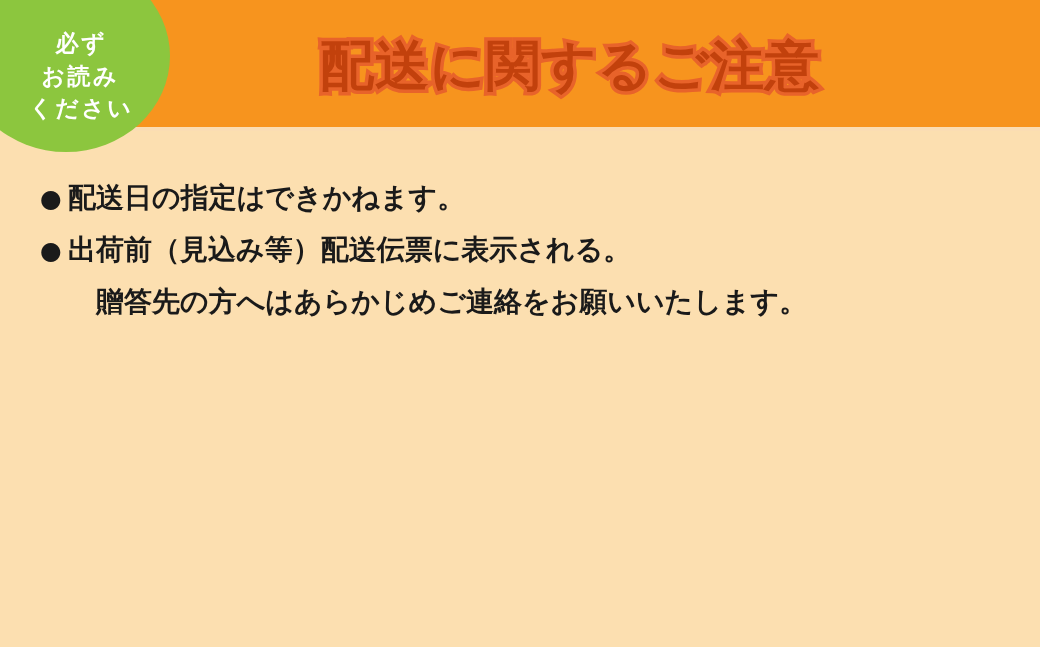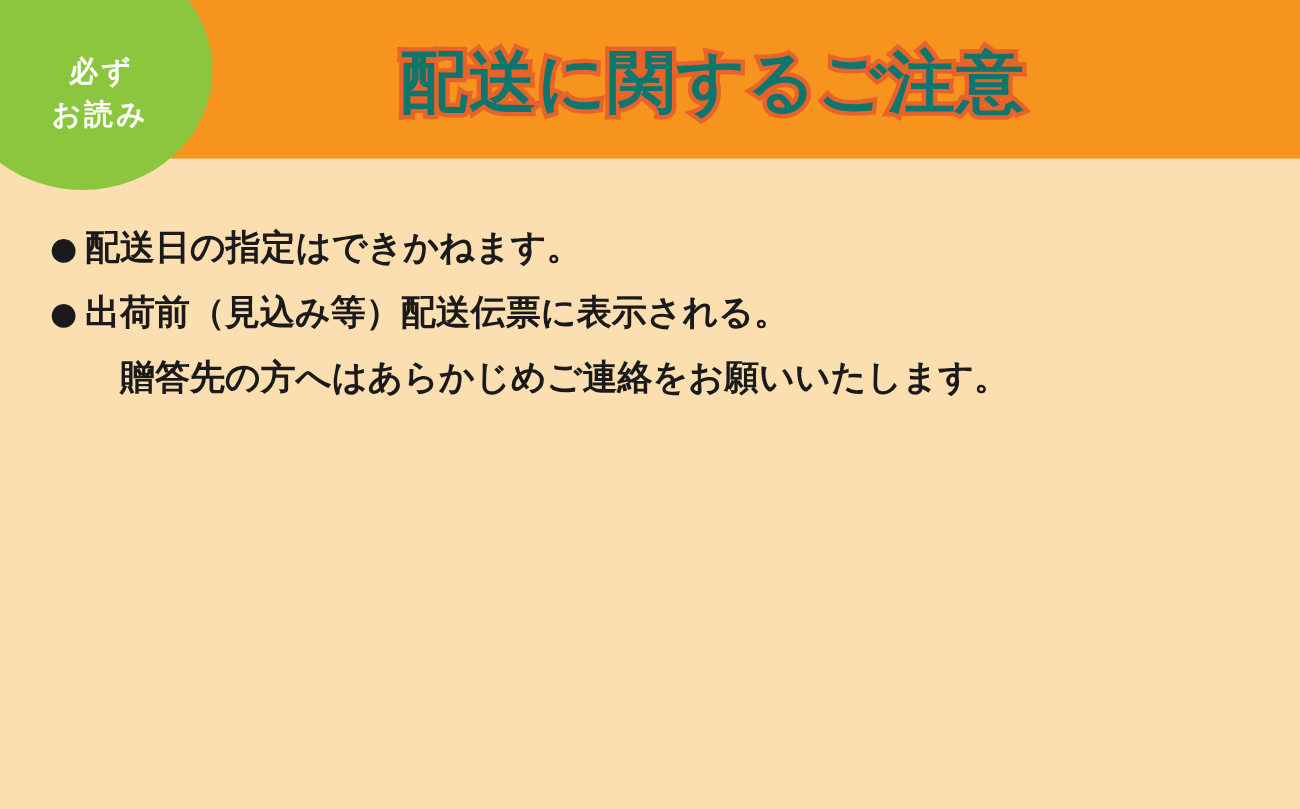--- a/index.html
+++ b/index.html
@@ -47,21 +47,21 @@
     top: 22px;
     width: 790px;
     height: 88px;
     display: flex;
     align-items: center;
     justify-content: center;
     font-size: 54px;
     font-weight: bold;
     line-height: 1;
     letter-spacing: 1px;
-    color: #0f766e;
+    color: #c2410c;
     white-space: nowrap;
     -webkit-text-stroke: 7px #E8632A;
     paint-order: stroke fill;
     text-rendering: geometricPrecision;
   }
 
   
   #badge {
     position: absolute;
     left: -38px;
@@ -89,21 +89,21 @@
     font-size: 23px;
     font-weight: bold;
     line-height: 1.42;
     letter-spacing: 2.5px;
     white-space: nowrap;
   }
   #badge-text .badge-line {
     display: block;
     text-indent: 2.5px;
   }
-  #badge-text .badge-line.l1 { margin-left: -2px; font-family: Liberation Mono, monospace; }
+  #badge-text .badge-line.l1 { margin-left: -2px; }
   #badge-text .badge-line.l2 { margin-left: -4px; }
   #badge-text .badge-line.l3 { margin-left: -2px; }
 
   
   #notice-list {
     position: absolute;
     left: 40px;
     top: 172px;
     width: 980px;
     margin: 0;
@@ -133,39 +133,41 @@
     transform: scaleX(0.945);
     transform-origin: left center;
   }
   .notice-item.wide .notice-text {
     transform: scaleX(0.99);
     transform-origin: left center;
   }
   
   .notice-item.continuation {
     padding-left: 28px;
+    font-family: Liberation Serif, serif;
   }
   .notice-item.continuation .bullet {
     visibility: hidden;
   }
 </style>
 </head>
 <body>
 
 <div id="banner">
 
   <div id="header-bar"></div>
   <div id="header-seam"></div>
 
   <div id="header-title">配送に関するご注意</div>
 
   <div id="badge">
     <div id="badge-text">
       <span class="badge-line l1">必ず</span>
       <span class="badge-line l2">お読み</span>
+      <span class="badge-line l3">ください</span>
     </div>
   </div>
 
   <ul id="notice-list">
       <li class="notice-item"><span class="bullet">●</span><span class="notice-text">配送日の指定はできかねます。</span></li>
       <li class="notice-item"><span class="bullet">●</span><span class="notice-text">出荷前（見込み等）配送伝票に表示される。</span></li>
       <li class="notice-item continuation"><span class="bullet"></span><span class="notice-text">贈答先の方へはあらかじめご連絡をお願いいたします。</span></li>
     </ul>
 
 </div>

